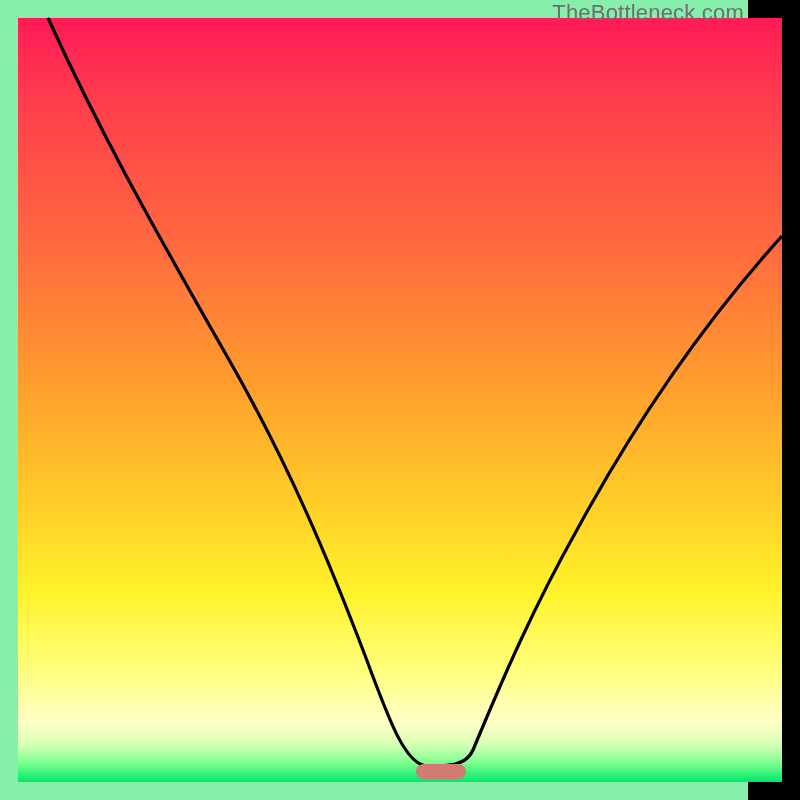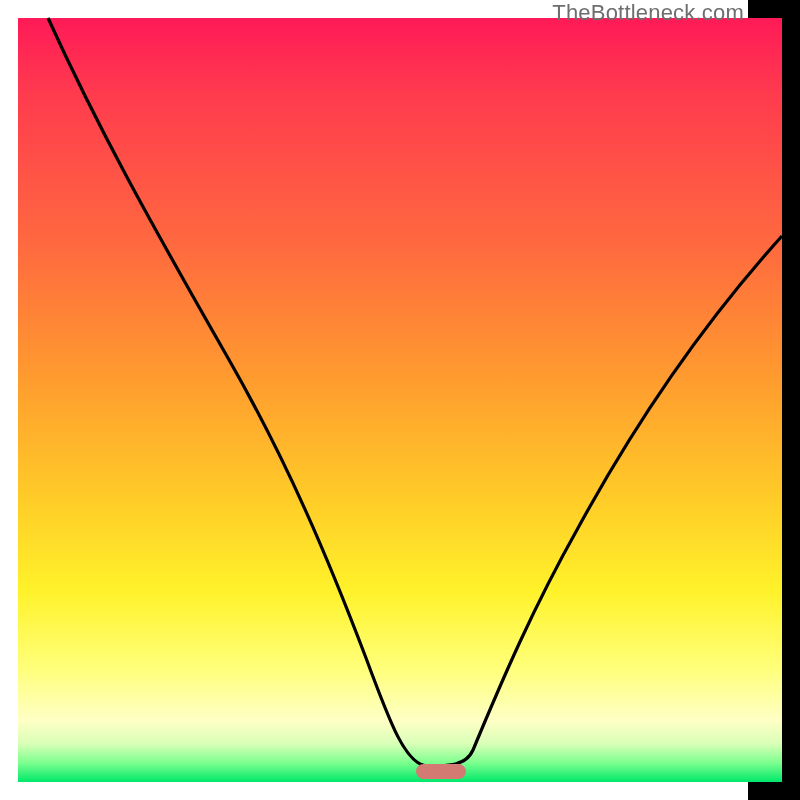--- a/index.html
+++ b/index.html
@@ -8,21 +8,21 @@
     width: 800px;
     height: 800px;
     background: #000;
     overflow: hidden;
     font-family: Arial, Helvetica, sans-serif;
   }
   .frame {
     position: relative;
     width: 748px;
     height: 800px;
-    background: #ffffff;
+    background: #86efac;
   }
   .plot {
     position: absolute;
     left: 18px;
     top: 18px;
     width: 764px;
     height: 764px;
     
     background: linear-gradient(
       to bottom,

